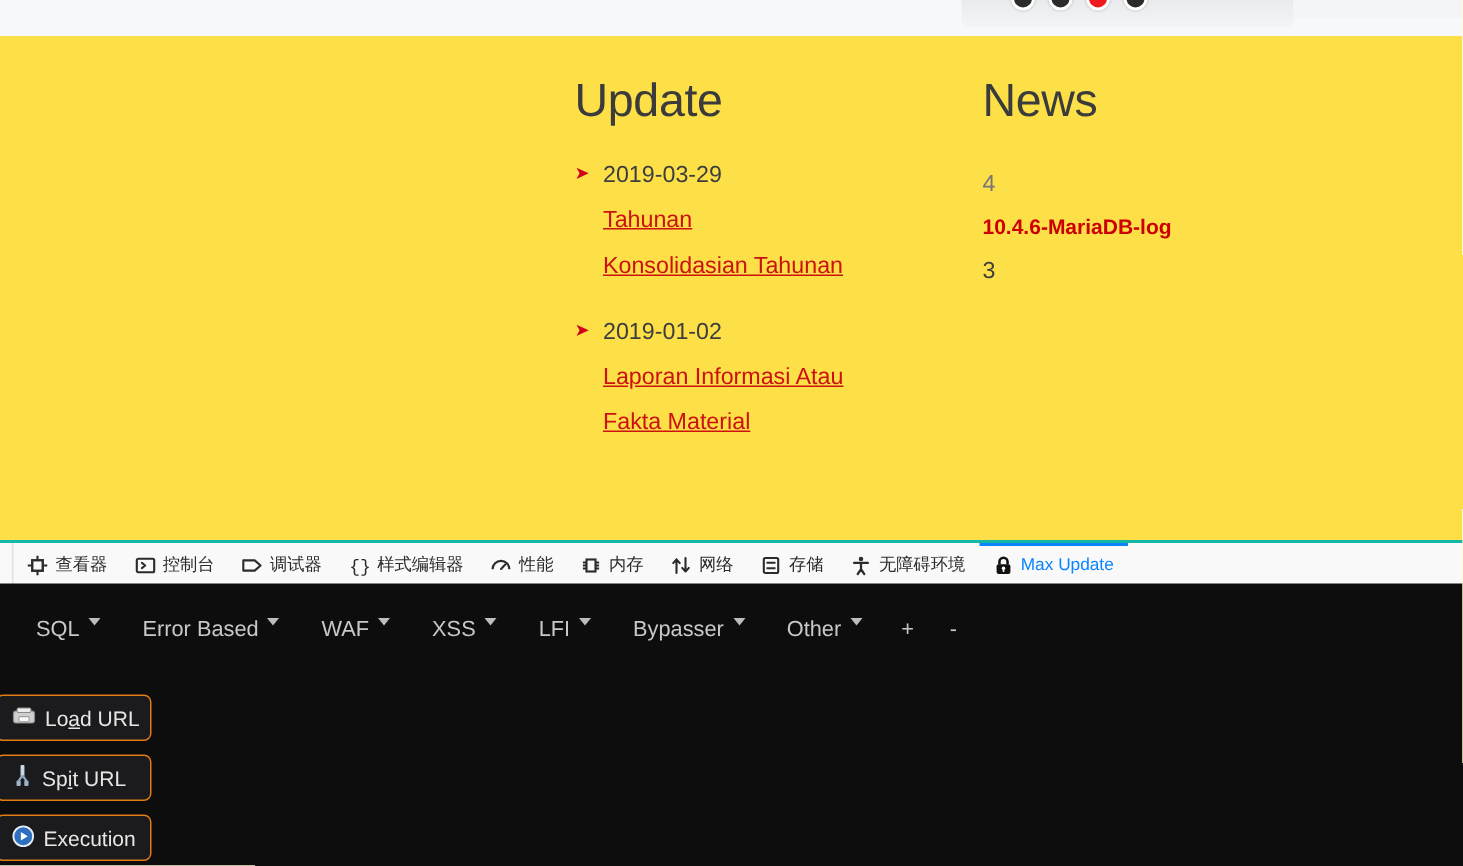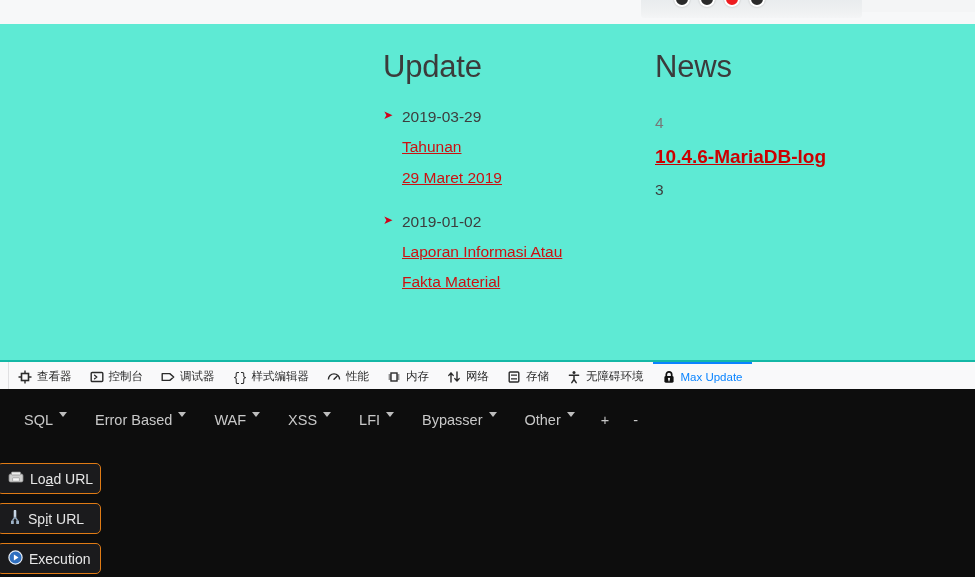--- a/index.html
+++ b/index.html
@@ -56,21 +56,21 @@
     background: #2b2b2b;
     border: 2px solid #ffffff;
     box-shadow: 0 0 2px rgba(0,0,0,0.25);
   }
   .cdot.active { background: #ee1c20; }
 
   .page-body {
     position: absolute;
     left: 0; top: 24px;
     width: 975px; height: 336px;
-    background: #5eead4;
+    background: #fde047;
   }
 
   
   .col-update {
     position: absolute;
     left: 383px; top: 26px;
     width: 250px;
   }
   .col-news {
     position: absolute;
@@ -113,25 +113,24 @@
     cursor: pointer;
   }
 
   .news-num {
     font-size: 15.5px;
     color: #777777;
     line-height: 1.95;
   }
   .news-num.dark { color: #3d3d3d; }
   .news-value {
-    font-size: 19px;
+    font-size: 14px;
     font-weight: bold;
     color: #cc0000;
     line-height: 1.95;
-    text-decoration: underline;
   }
 
   
   .devtools-bar {
     position: absolute;
     left: 0; top: 360px;
     width: 975px; height: 29px;
     background: #f9f9fa;
     border-top: 2px solid #14b8a6;
     display: flex;
@@ -242,21 +241,21 @@
 
     <div class="page-body">
 
       <div class="col-update">
         <h2 class="col-heading">Update</h2>
 
         <div class="update-item">
           <span class="update-bullet">➤</span>
           <div class="update-date">2019-03-29</div>
           <a class="update-link">Tahunan</a>
-          <a class="update-link">29 Maret 2019</a>
+          <a class="update-link">Konsolidasian Tahunan</a>
         </div>
 
         <div class="update-item">
           <span class="update-bullet">➤</span>
           <div class="update-date">2019-01-02</div>
           <a class="update-link">Laporan Informasi Atau</a>
           <a class="update-link">Fakta Material</a>
         </div>
       </div>
 

